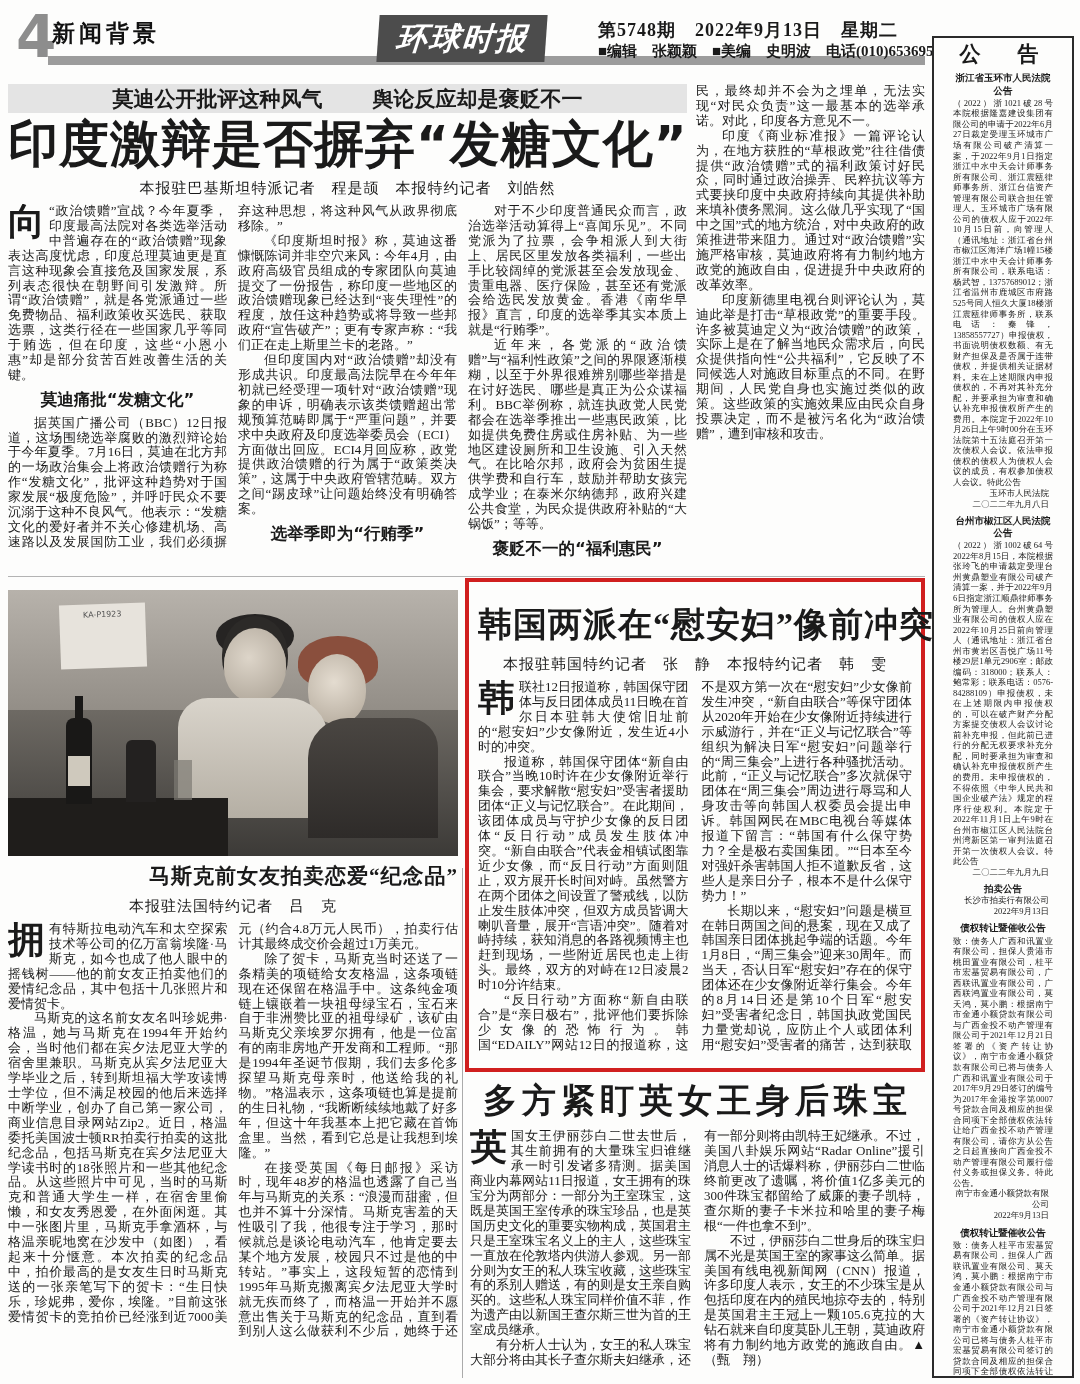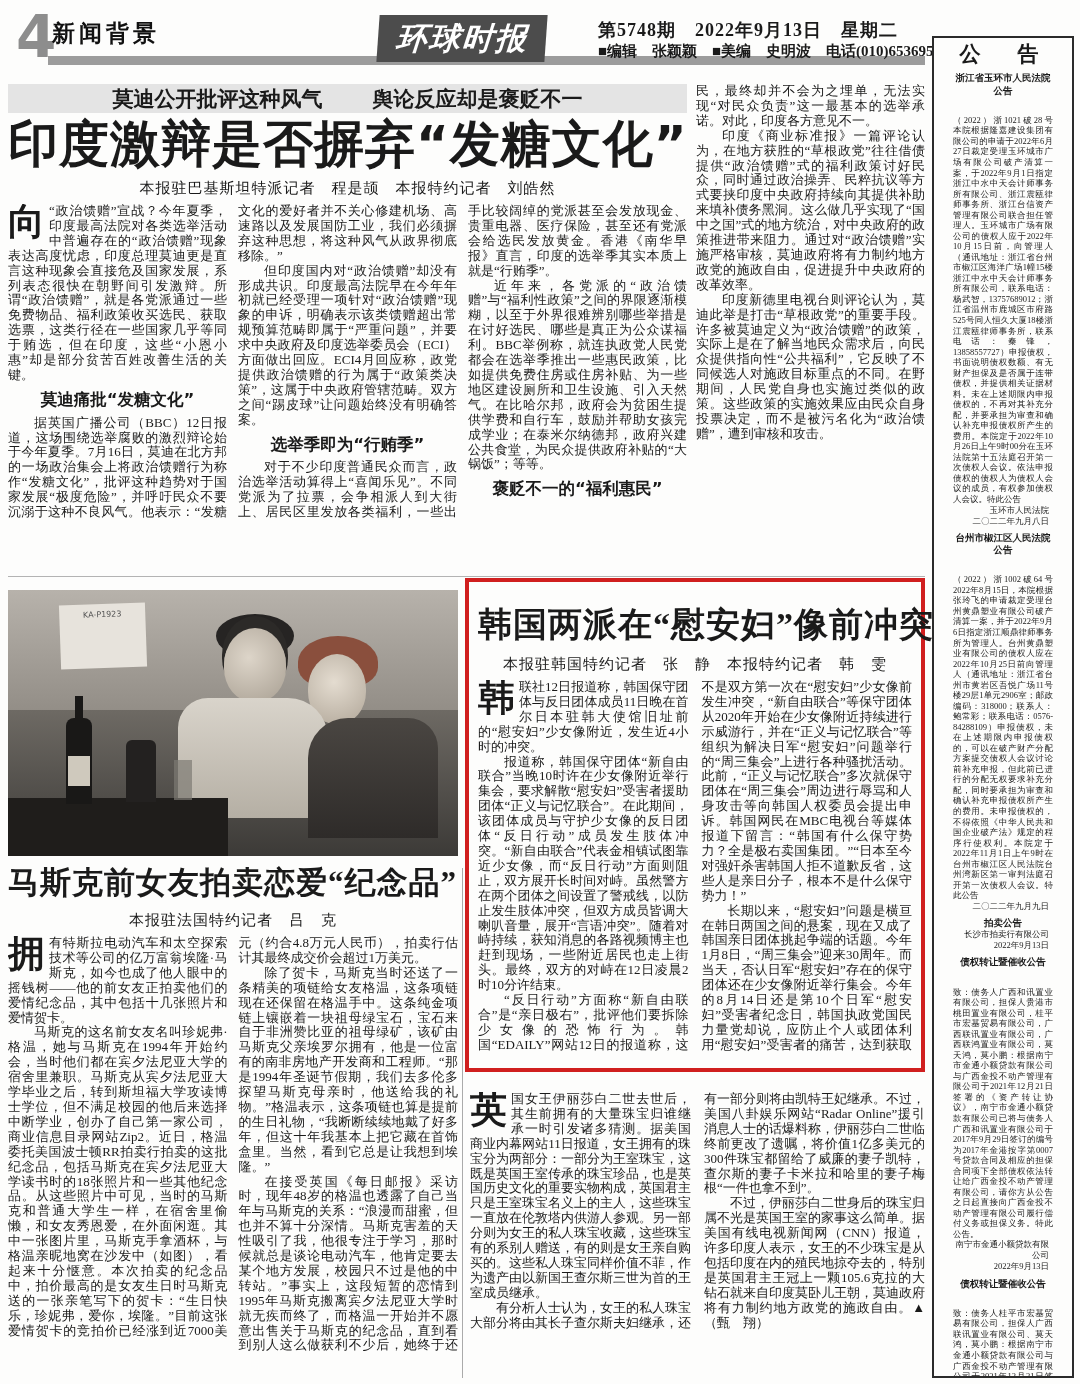--- a/index.html
+++ b/index.html
@@ -49,38 +49,38 @@
   .ph-body2{left:300px;top:128px;width:130px;height:120px;border-radius:40px 30px 0 0;
             background:linear-gradient(180deg,#4a4642,#2e2b29);}
   .ph-table{left:0;top:208px;width:220px;height:58px;background:#1f1d1b;}
   .ph-bottle1{left:58px;top:128px;width:26px;height:86px;border-radius:8px 8px 0 0;background:#191817;}
   .ph-bottle1:before{content:"";position:absolute;left:9px;top:-22px;width:8px;height:24px;background:#191817;}
   .ph-label{left:60px;top:166px;width:22px;height:30px;background:#cfc9bd;}
   .ph-bottle2{left:118px;top:150px;width:30px;height:62px;border-radius:6px 6px 0 0;background:#232120;}
   .ph-glass{left:166px;top:170px;width:18px;height:40px;background:#7d7a74;opacity:.7;}
   
   .musk{position:absolute;left:8px;top:862px;width:450px;}
-  .musk-hl{font-size:31px;font-weight:900;text-align:left;letter-spacing:1px;white-space:nowrap;}
+  .musk-hl{font-size:21px;font-weight:900;text-align:right;letter-spacing:1px;white-space:nowrap;}
   .musk-cols{column-count:2;column-gap:11px;height:424px;overflow:hidden;margin-top:2px;}
   .rule-v{position:absolute;left:462px;top:868px;width:1px;height:510px;background:#aaa;}
   
   .korea{position:absolute;left:465px;top:578px;width:460px;height:494px;border:4px solid #d01f1f;
          box-sizing:border-box;background:#fdfdfc;padding:18px 9px 0;}
   .korea-hl{font-size:34px;font-weight:900;text-align:center;letter-spacing:1px;white-space:nowrap;margin-top:2px;}
   .korea-cols{column-count:2;column-gap:13px;height:384px;overflow:hidden;}
   
   .queen{position:absolute;left:470px;top:1082px;width:455px;}
   .queen-hl{font:bold 34px/1.1 "DejaVu Sans",sans-serif;text-align:center;letter-spacing:5px;white-space:nowrap;}
   .queen-cols{column-count:2;column-gap:13px;height:252px;overflow:hidden;margin-top:10px;}
   
   .ann{position:absolute;left:932px;top:36px;width:142px;height:1342px;border:2px solid #2b2b2b;
        box-sizing:border-box;padding:4px 19px;overflow:hidden;background:#fdfdfc;}
   .ann-title{text-align:center;font:bold 21px/1.2 "DejaVu Sans",sans-serif;letter-spacing:8px;}
   .ann-h{text-align:center;font-weight:bold;font-size:9.5px;line-height:1.3;margin-top:5px;}
-  .ann-b{font-size:8.5px;line-height:1.24;text-align:justify;margin-top:18px;}
+  .ann-b{font-size:8.5px;line-height:1.24;text-align:justify;margin-top:1px;}
   .ann-s{font-size:8.5px;line-height:1.3;text-align:right;padding-right:4px;}
 </style>
 </head>
 <body>
 
 <div class="page">
 
   <div class="pagenum">4</div>
   <div class="secname">新闻背景</div>
   <div class="hdrbar"></div>
@@ -93,20 +93,21 @@
       <div class="kicker">
         <span>莫迪公开批评这种风气</span>
         <span>舆论反应却是褒贬不一</span>
       </div>
       <div class="india-hl">印度激辩是否摒弃“发糖文化”</div>
       <div class="byline">本报驻巴基斯坦特派记者　程是颉　本报特约记者　刘皓然</div>
       <div class="india-cols jt">
         <p class="lead"><span class="dcap">向</span><span>“政治馈赠”宣战？今年夏季，印度最高法院对各类选举活动中普遍存在的“政治馈赠”现象表达高度忧虑，印度总理莫迪更是直言这种现象会直接危及国家发展，系列表态很快在朝野间引发激辩。所谓“政治馈赠”，就是各党派通过一些免费物品、福利政策收买选民、获取选票，这类行径在一些国家几乎等同于贿选，但在印度，这些“小恩小惠”却是部分贫苦百姓改善生活的关键。</span></p>
         <div class="subhead">莫迪痛批“发糖文化”</div>
         <p>据英国广播公司（BBC）12日报道，这场围绕选举腐败的激烈辩论始于今年夏季。7月16日，莫迪在北方邦的一场政治集会上将政治馈赠行为称作“发糖文化”，批评这种趋势对于国家发展“极度危险”，并呼吁民众不要沉溺于这种不良风气。他表示：“发糖文化的爱好者并不关心修建机场、高速路以及发展国防工业，我们必须摒弃这种思想，将这种风气从政界彻底移除。”</p>
+        <p>《印度斯坦时报》称，莫迪这番慷慨陈词并非空穴来风：今年4月，由政府高级官员组成的专家团队向莫迪提交了一份报告，称印度一些地区的政治馈赠现象已经达到“丧失理性”的程度，放任这种趋势或将导致一些邦政府“宣告破产”；更有专家声称：“我们正在走上斯里兰卡的老路。”</p>
         <p>但印度国内对“政治馈赠”却没有形成共识。印度最高法院早在今年年初就已经受理一项针对“政治馈赠”现象的申诉，明确表示该类馈赠超出常规预算范畴即属于“严重问题”，并要求中央政府及印度选举委员会（ECI）方面做出回应。ECI4月回应称，政党提供政治馈赠的行为属于“政策类决策”，这属于中央政府管辖范畴。双方之间“踢皮球”让问题始终没有明确答案。</p>
         <div class="subhead">选举季即为“行贿季”</div>
         <p>对于不少印度普通民众而言，政治选举活动算得上“喜闻乐见”。不同党派为了拉票，会争相派人到大街上、居民区里发放各类福利，一些出手比较阔绰的党派甚至会发放现金、贵重电器、医疗保险，甚至还有党派会给选民发放黄金。香港《南华早报》直言，印度的选举季其实本质上就是“行贿季”。</p>
         <p>近年来，各党派的“政治馈赠”与“福利性政策”之间的界限逐渐模糊，以至于外界很难辨别哪些举措是在讨好选民、哪些是真正为公众谋福利。BBC举例称，就连执政党人民党都会在选举季推出一些惠民政策，比如提供免费住房或住房补贴、为一些地区建设厕所和卫生设施、引入天然气。在比哈尔邦，政府会为贫困生提供学费和自行车，鼓励并帮助女孩完成学业；在泰米尔纳德邦，政府兴建公共食堂，为民众提供政府补贴的“大锅饭”；等等。</p>
         <div class="subhead">褒贬不一的“福利惠民”</div>
 
       </div>
     </div>
     <div class="india-col4 jt">
       <p class="lead">民，最终却并不会为之埋单，无法实现“对民众负责”这一最基本的选举承诺。对此，印度各方意见不一。</p>
@@ -149,20 +150,21 @@
     <div class="byline">本报驻韩国特约记者　张　静　本报特约记者　韩　雯</div>
     <div class="korea-cols jt">
       <p class="lead"><span class="dcap">韩</span><span>联社12日报道称，韩国保守团体与反日团体成员11日晚在首尔日本驻韩大使馆旧址前的“慰安妇”少女像附近，发生近4小时的冲突。</span></p>
       <p>报道称，韩国保守团体“新自由联合”当晚10时许在少女像附近举行集会，要求解散“慰安妇”受害者援助团体“正义与记忆联合”。在此期间，该团体成员与守护少女像的反日团体“反日行动”成员发生肢体冲突。“新自由联合”代表金相镇试图靠近少女像，而“反日行动”方面则阻止，双方展开长时间对峙。虽然警方在两个团体之间设置了警戒线，以防止发生肢体冲突，但双方成员皆调大喇叭音量，展开“言语冲突”。随着对峙持续，获知消息的各路视频博主也赶到现场，一些附近居民也走上街头。最终，双方的对峙在12日凌晨2时10分许结束。</p>
       <p>“反日行动”方面称“新自由联合”是“亲日极右”，批评他们要拆除少女像的恐怖行为。韩国“EDAILY”网站12日的报道称，这不是双方第一次在“慰安妇”少女像前发生冲突，“新自由联合”等保守团体从2020年开始在少女像附近持续进行示威游行，并在“正义与记忆联合”等组织为解决日军“慰安妇”问题举行的“周三集会”上进行各种骚扰活动。此前，“正义与记忆联合”多次就保守团体在“周三集会”周边进行辱骂和人身攻击等向韩国人权委员会提出申诉。韩国网民在MBC电视台等媒体报道下留言：“韩国有什么保守势力？全是极右卖国集团。”“日本至今对强奸杀害韩国人拒不道歉反省，这些人是亲日分子，根本不是什么保守势力！”</p>
       <p>长期以来，“慰安妇”问题是横亘在韩日两国之间的悬案，现在又成了韩国亲日团体挑起争端的话题。今年1月8日，“周三集会”迎来30周年。而当天，否认日军“慰安妇”存在的保守团体还在少女像附近举行集会。今年的8月14日还是第10个日军“慰安妇”受害者纪念日，韩国执政党国民力量党却说，应防止个人或团体利用“慰安妇”受害者的痛苦，达到获取私人利益或歪曲政治的目的，在野党共同民主党则批评称，无论是31年前还是现在，对受害者来说，日本政府的正式道歉和赔偿刻不容缓，但尹锡悦政府上台后，韩国社会关于“慰安妇”的言论分裂情况反而加剧了。▲</p>
     </div>
   </div>
 
   <div class="queen">
+    <div class="queen-hl">多方紧盯英女王身后珠宝</div>
     <div class="queen-cols jt">
       <p class="lead"><span class="dcap">英</span><span>国女王伊丽莎白二世去世后，其生前拥有的大量珠宝归谁继承一时引发诸多猜测。据美国商业内幕网站11日报道，女王拥有的珠宝分为两部分：一部分为王室珠宝，这既是英国王室传承的珠宝珍品，也是英国历史文化的重要实物构成，英国君主只是王室珠宝名义上的主人，这些珠宝一直放在伦敦塔内供游人参观。另一部分则为女王的私人珠宝收藏，这些珠宝有的系别人赠送，有的则是女王亲自购买的。这些私人珠宝同样价值不菲，作为遗产由以新国王查尔斯三世为首的王室成员继承。</span></p>
       <p>有分析人士认为，女王的私人珠宝大部分将由其长子查尔斯夫妇继承，还有一部分则将由凯特王妃继承。不过，美国八卦娱乐网站“Radar Online”援引消息人士的话爆料称，伊丽莎白二世临终前更改了遗嘱，将价值1亿多美元的300件珠宝都留给了威廉的妻子凯特，查尔斯的妻子卡米拉和哈里的妻子梅根“一件也拿不到”。</p>
       <p>不过，伊丽莎白二世身后的珠宝归属不光是英国王室的家事这么简单。据美国有线电视新闻网（CNN）报道，许多印度人表示，女王的不少珠宝是从包括印度在内的殖民地掠夺去的，特别是英国君主王冠上一颗105.6克拉的大钻石就来自印度莫卧儿王朝，莫迪政府将有力制约地方政党的施政自由。▲（甄　翔）</p>
     </div>
   </div>
 
   <div class="ann">
     <div class="ann-title">公　告</div>
 

